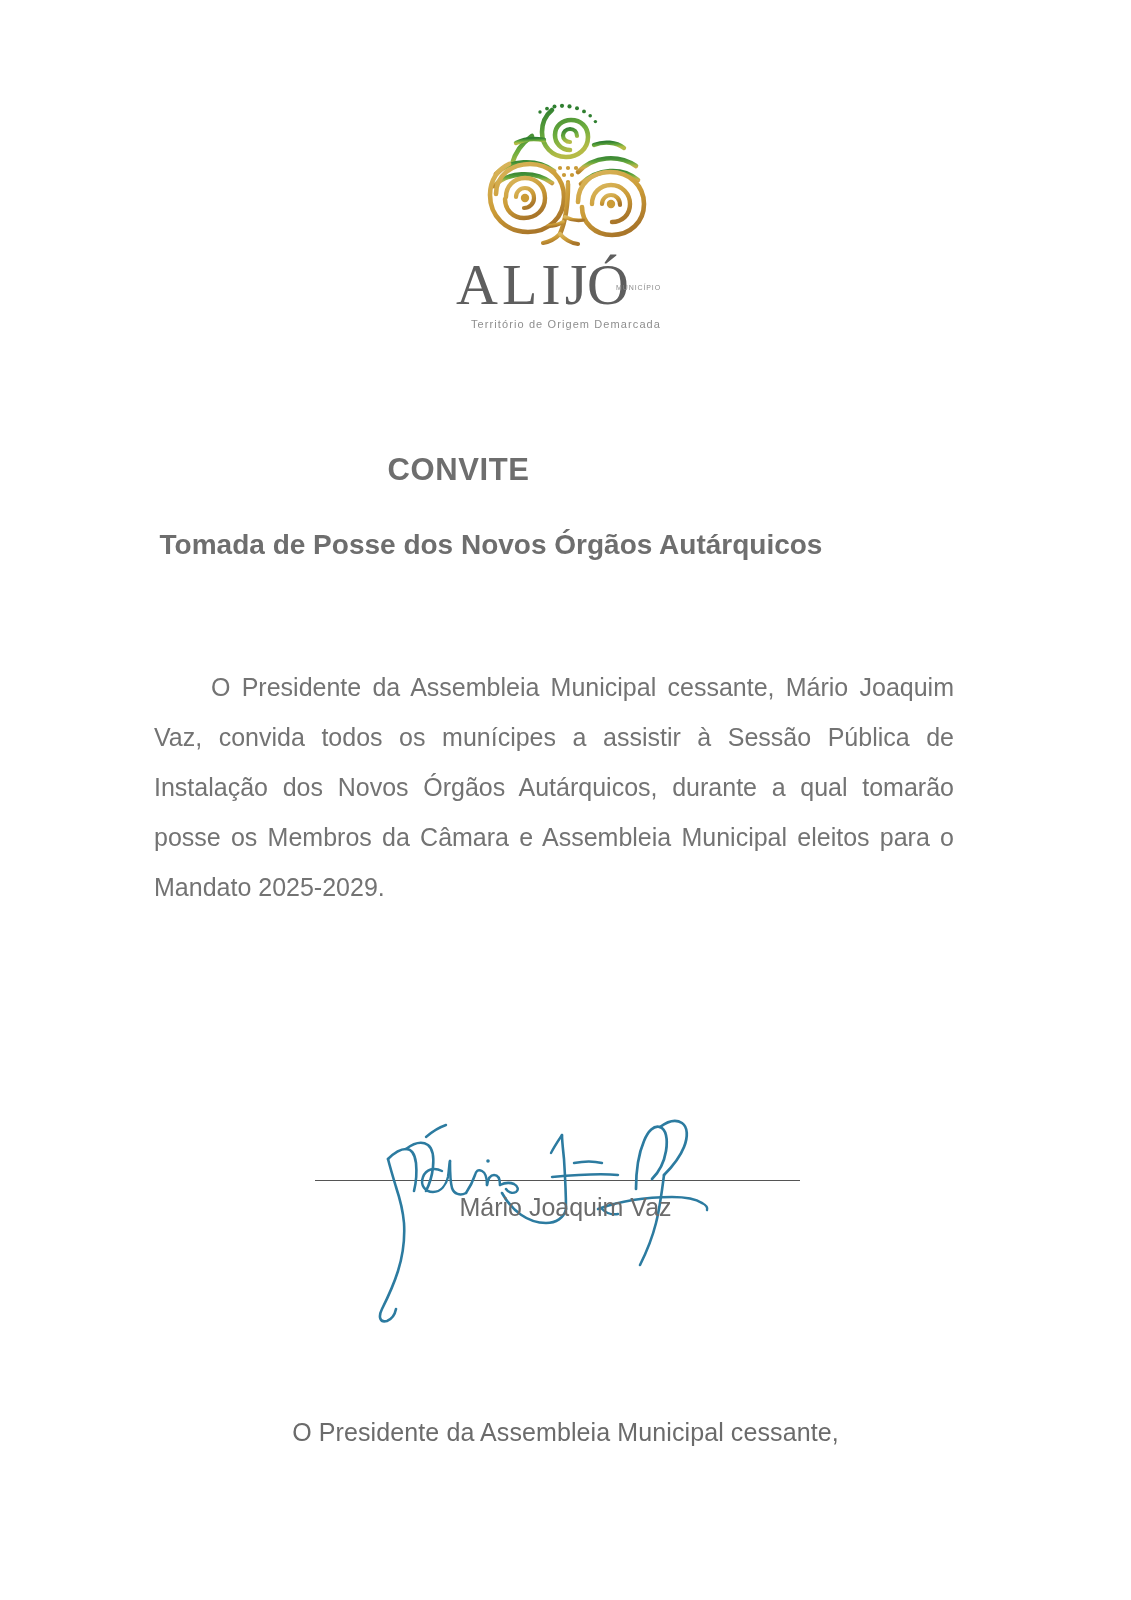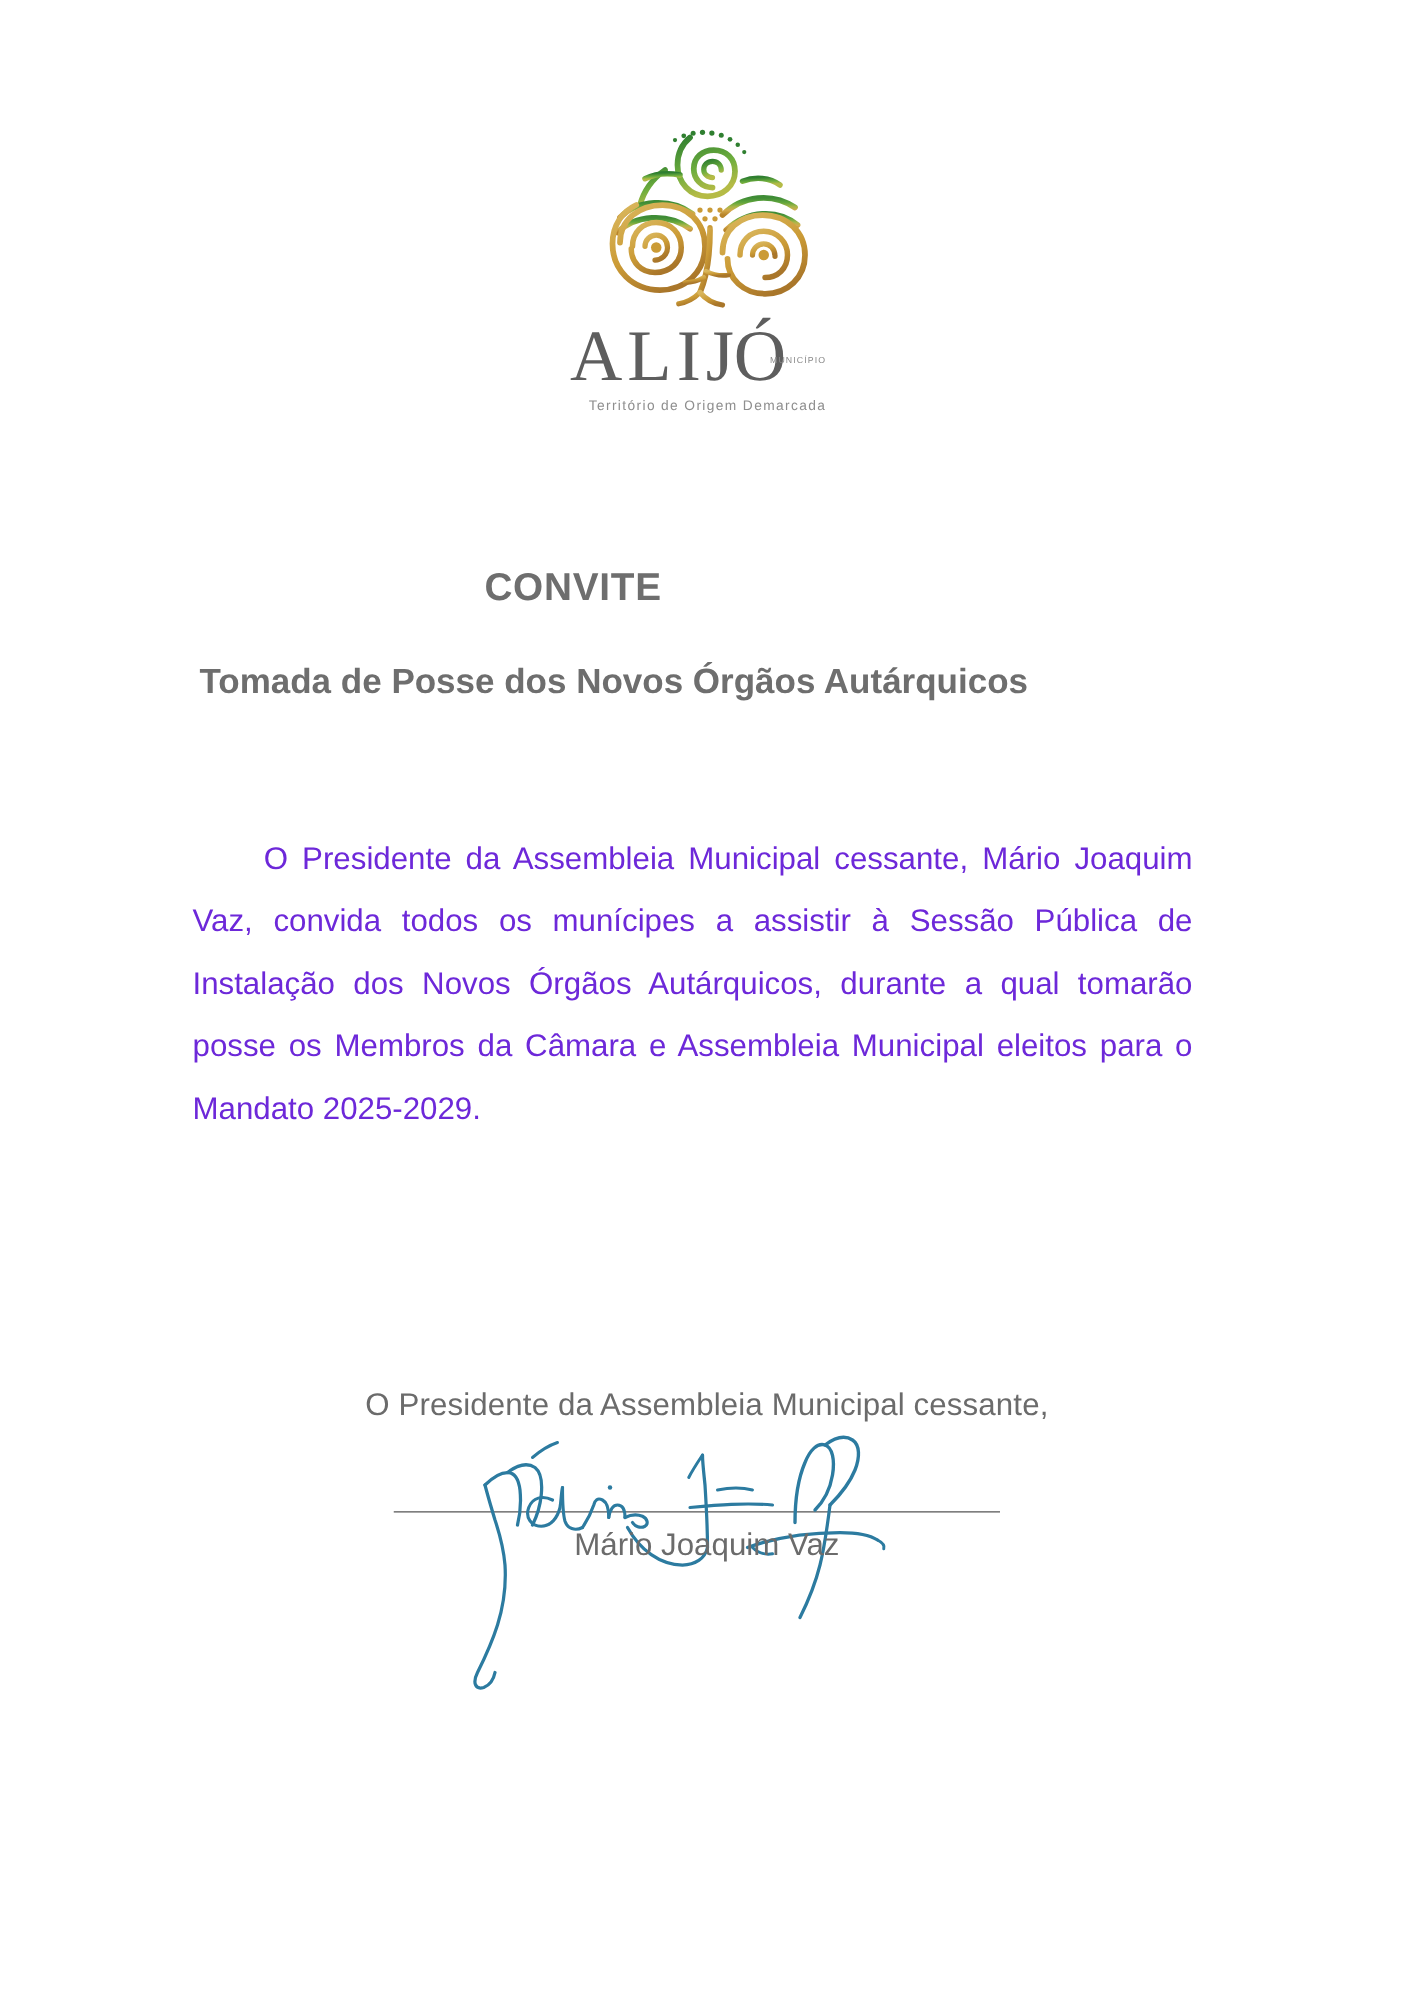--- a/index.html
+++ b/index.html
@@ -71,21 +71,21 @@
   
   #body-block {
     position: absolute;
     left: 154px;
     top: 662px;
     width: 800px;
   }
   .para {
     font-size: 25px;
     line-height: 50px;
-    color: #6d28d9;
+    color: #737373;
     text-align: justify;
     text-indent: 57px;
     margin: 0;
     font-family: "Liberation Sans", sans-serif;
     -webkit-font-smoothing: antialiased;
   }
   .para + .para {
     margin-top: 12px;
   }
 
@@ -243,22 +243,20 @@
 <div id="title-main">CONVITE</div>
 
 <div id="title-sub">Tomada de Posse dos Novos Órgãos Autárquicos</div>
 
 <div id="body-block">
   <p class="para">O Presidente da Assembleia Municipal cessante, Mário Joaquim Vaz, convida todos os munícipes a assistir à Sessão Pública de Instalação dos Novos Órgãos Autárquicos, durante a qual tomarão posse os Membros da Câmara e Assembleia Municipal eleitos para o Mandato 2025-2029.</p>
 </div>
 
 <div id="sign-block">
 
-  <div id="sign-intro">O Presidente da Assembleia Municipal cessante,</div>
-
   <div id="sign-area">
 
     <div id="sign-rule"></div>
 
     <svg id="sign-scrawl" viewBox="0 0 420 260" aria-hidden="true">
       <g fill="none" stroke="#2c7ba0" stroke-linecap="round" stroke-linejoin="round">
 
         <path d="M58 66 C60 74 63 84 66 94 C70 106 73 118 74 130
                  C75 146 73 162 68 178 C63 194 56 208 52 216
                  C48 224 50 230 57 228 C62 226 65 221 66 216" stroke-width="2.6"></path>
@@ -294,13 +292,15 @@
                  C336 36 338 46 336 58 C334 70 328 80 322 86" stroke-width="2.7"></path>
         <path d="M330 34 C338 28 346 26 352 30 C358 34 358 44 354 54
                  C350 64 342 74 334 82" stroke-width="2.7"></path>
         <path d="M334 82 C332 98 330 114 326 130 C322 146 316 160 310 172" stroke-width="2.6"></path>
         <path d="M372 110 C376 112 378 114 377 117" stroke-width="2.4"></path>
       </g>
     </svg>
 
     <div id="sign-name">Mário Joaquim Vaz</div>
   </div>
+
+  <div id="sign-intro">O Presidente da Assembleia Municipal cessante,</div>
 </div>
 
 </body></html>

